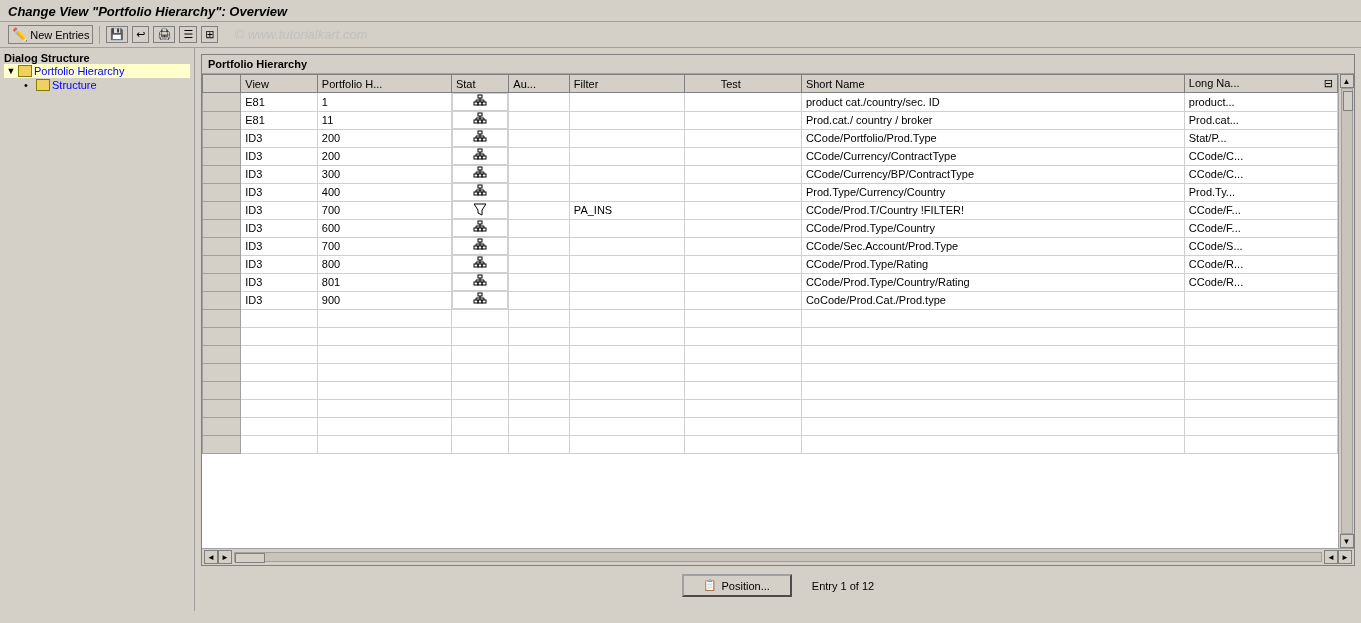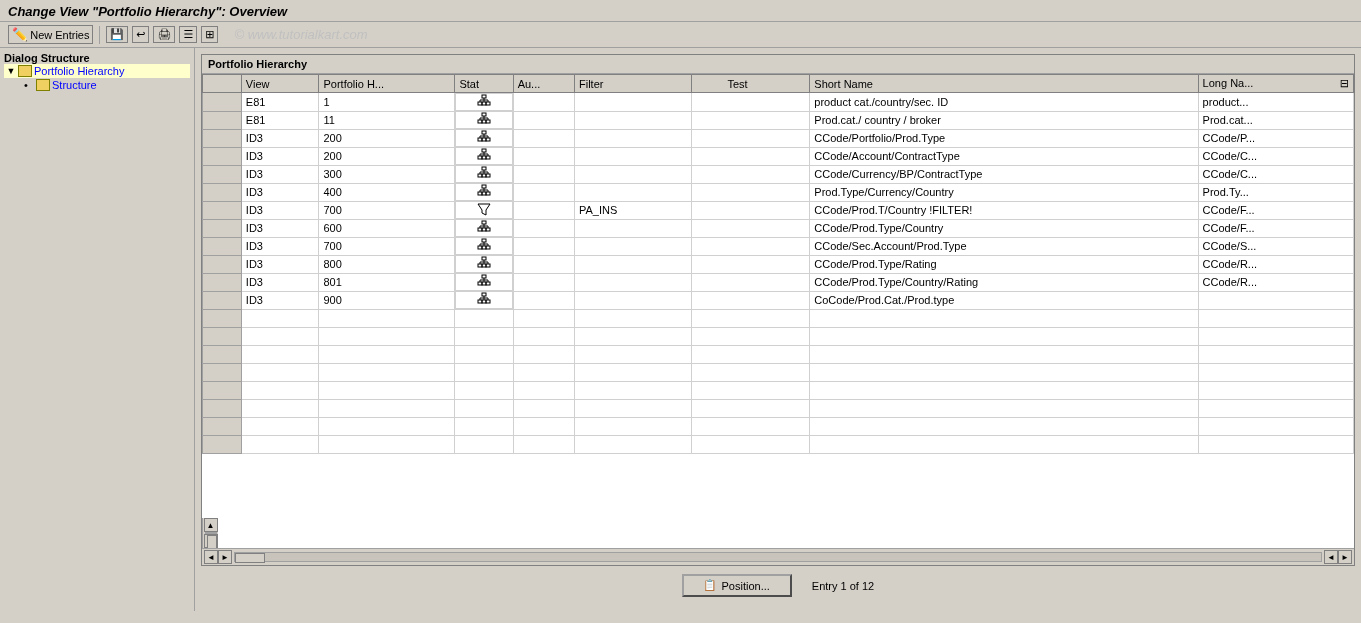--- a/index.html
+++ b/index.html
@@ -258,21 +258,20 @@
       gap: 4px;
     }
     .entry-info {
       font-size: 11px;
       color: #000;
       text-align: center;
     }
 
     .table-outer {
       display: flex;
-      flex-direction: column;
       height: 524px;
       overflow: hidden;
     }
     .table-inner {
       flex: 1;
       overflow: auto;
     }
   </style>
 </head>
 <body>
@@ -405,21 +404,21 @@
       <line x1="11" y1="6" x2="11" y2="8" stroke="#000" stroke-width="1"></line>
       <rect x="1" y="8" width="4" height="3" fill="none" stroke="#000" stroke-width="1"></rect>
       <rect x="5" y="8" width="4" height="3" fill="none" stroke="#000" stroke-width="1"></rect>
       <rect x="9" y="8" width="4" height="3" fill="none" stroke="#000" stroke-width="1"></rect>
     </svg></span>
                   </td>
                   <td></td>
                   <td></td>
                   <td></td>
                   <td>CCode/Portfolio/Prod.Type</td>
-                  <td>CCode/P...</td>
+                  <td>Stat/P...</td>
                 </tr>
                 <tr>
                   <td class="row-num"></td>
                   <td>ID3</td>
                   <td>200</td>
                   <td class="cell-icon">
                     <span><svg width="14" height="14" viewBox="0 0 14 14" xmlns="http://www.w3.org/2000/svg">
       <rect x="5" y="1" width="4" height="3" fill="none" stroke="#000" stroke-width="1"></rect>
       <line x1="7" y1="4" x2="7" y2="6" stroke="#000" stroke-width="1"></line>
       <line x1="3" y1="6" x2="11" y2="6" stroke="#000" stroke-width="1"></line>
@@ -427,21 +426,21 @@
       <line x1="7" y1="6" x2="7" y2="8" stroke="#000" stroke-width="1"></line>
       <line x1="11" y1="6" x2="11" y2="8" stroke="#000" stroke-width="1"></line>
       <rect x="1" y="8" width="4" height="3" fill="none" stroke="#000" stroke-width="1"></rect>
       <rect x="5" y="8" width="4" height="3" fill="none" stroke="#000" stroke-width="1"></rect>
       <rect x="9" y="8" width="4" height="3" fill="none" stroke="#000" stroke-width="1"></rect>
     </svg></span>
                   </td>
                   <td></td>
                   <td></td>
                   <td></td>
-                  <td>CCode/Account/ContractType</td>
+                  <td>CCode/Currency/ContractType</td>
                   <td>CCode/C...</td>
                 </tr>
                 <tr>
                   <td class="row-num"></td>
                   <td>ID3</td>
                   <td>300</td>
                   <td class="cell-icon">
                     <span><svg width="14" height="14" viewBox="0 0 14 14" xmlns="http://www.w3.org/2000/svg">
       <rect x="5" y="1" width="4" height="3" fill="none" stroke="#000" stroke-width="1"></rect>
       <line x1="7" y1="4" x2="7" y2="6" stroke="#000" stroke-width="1"></line>

